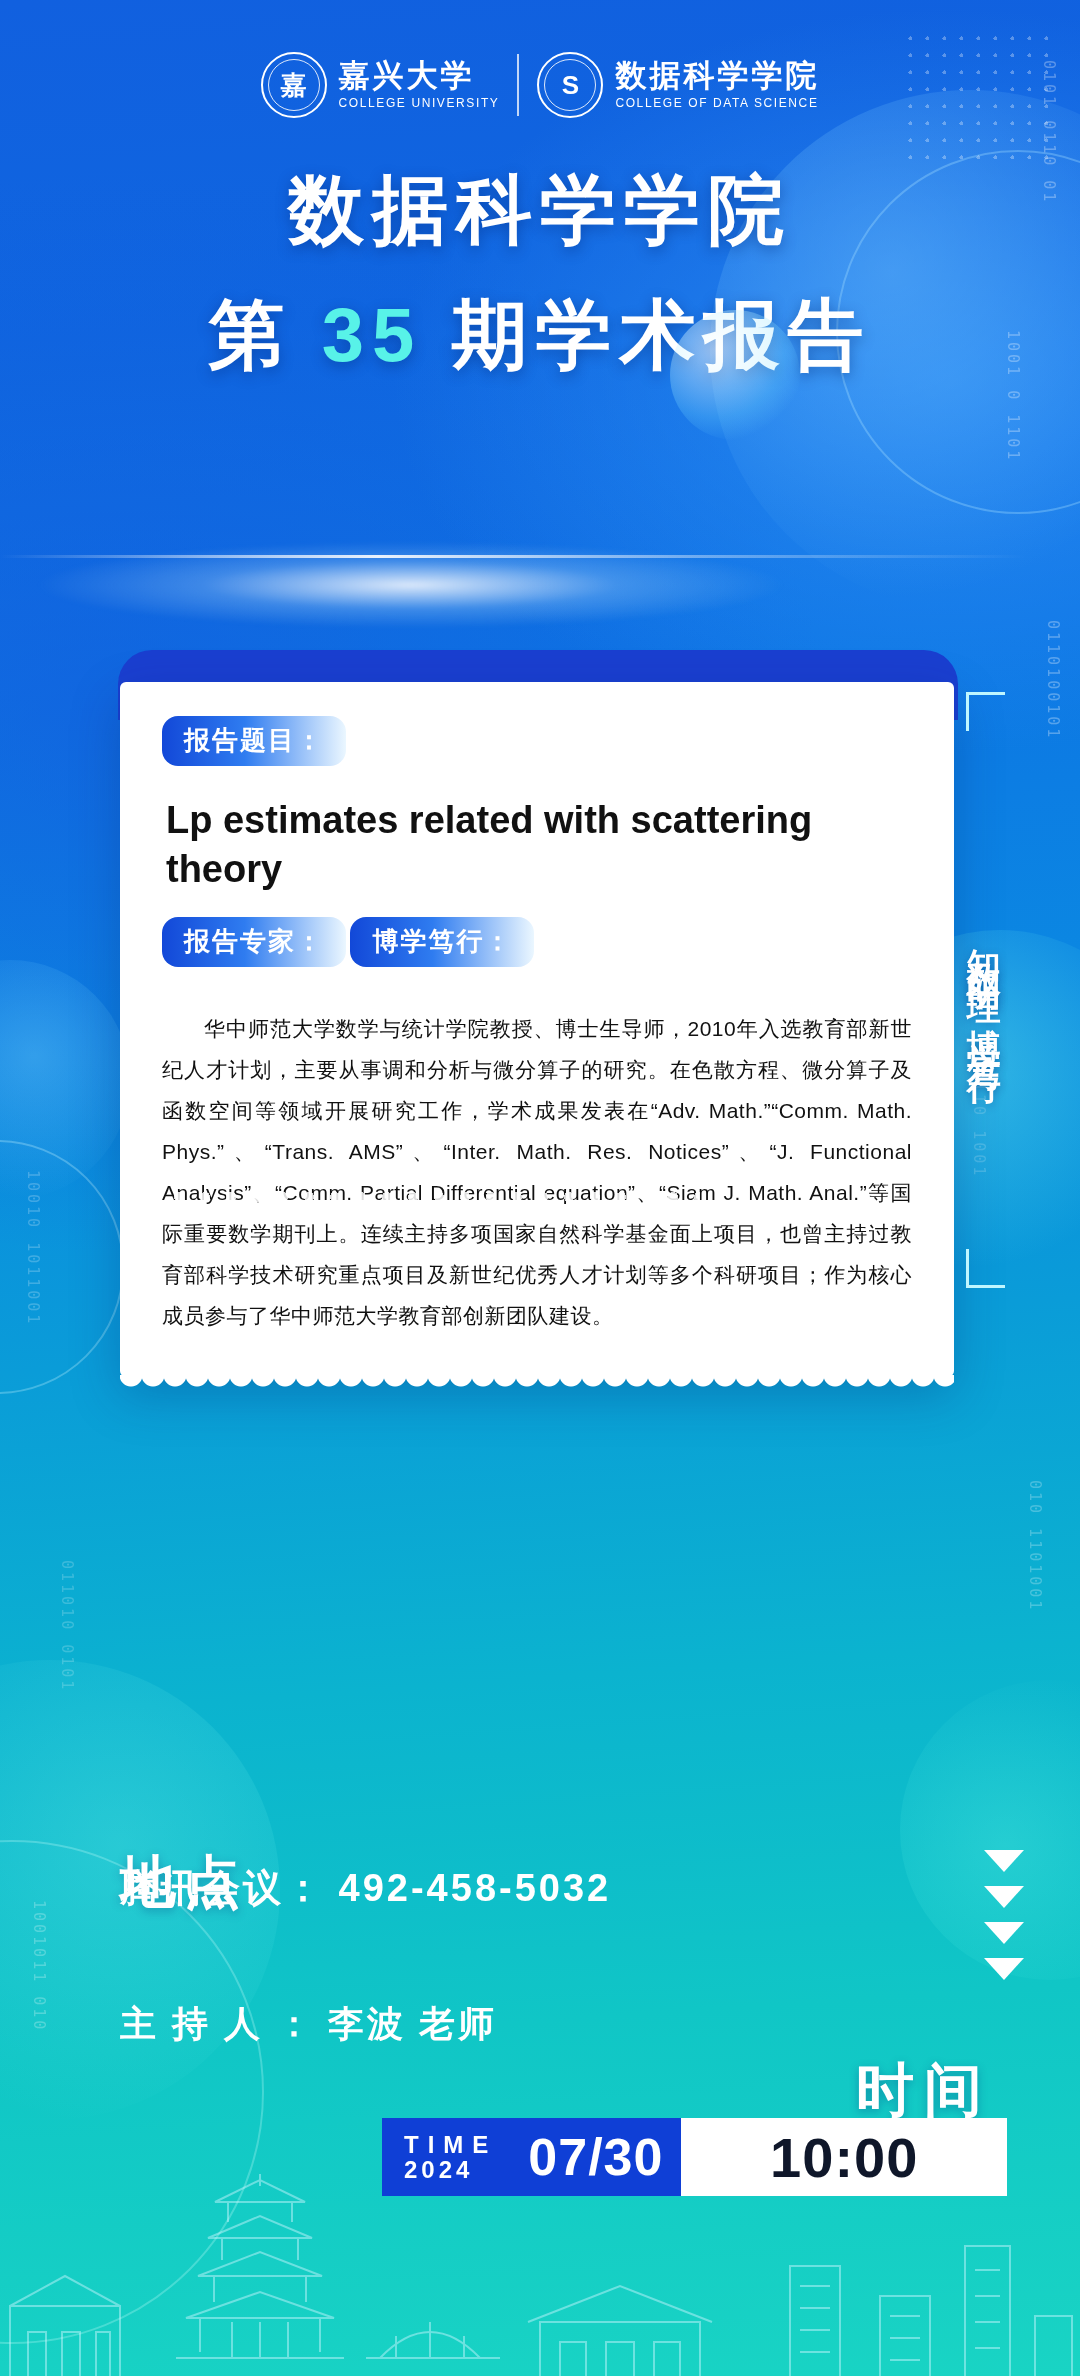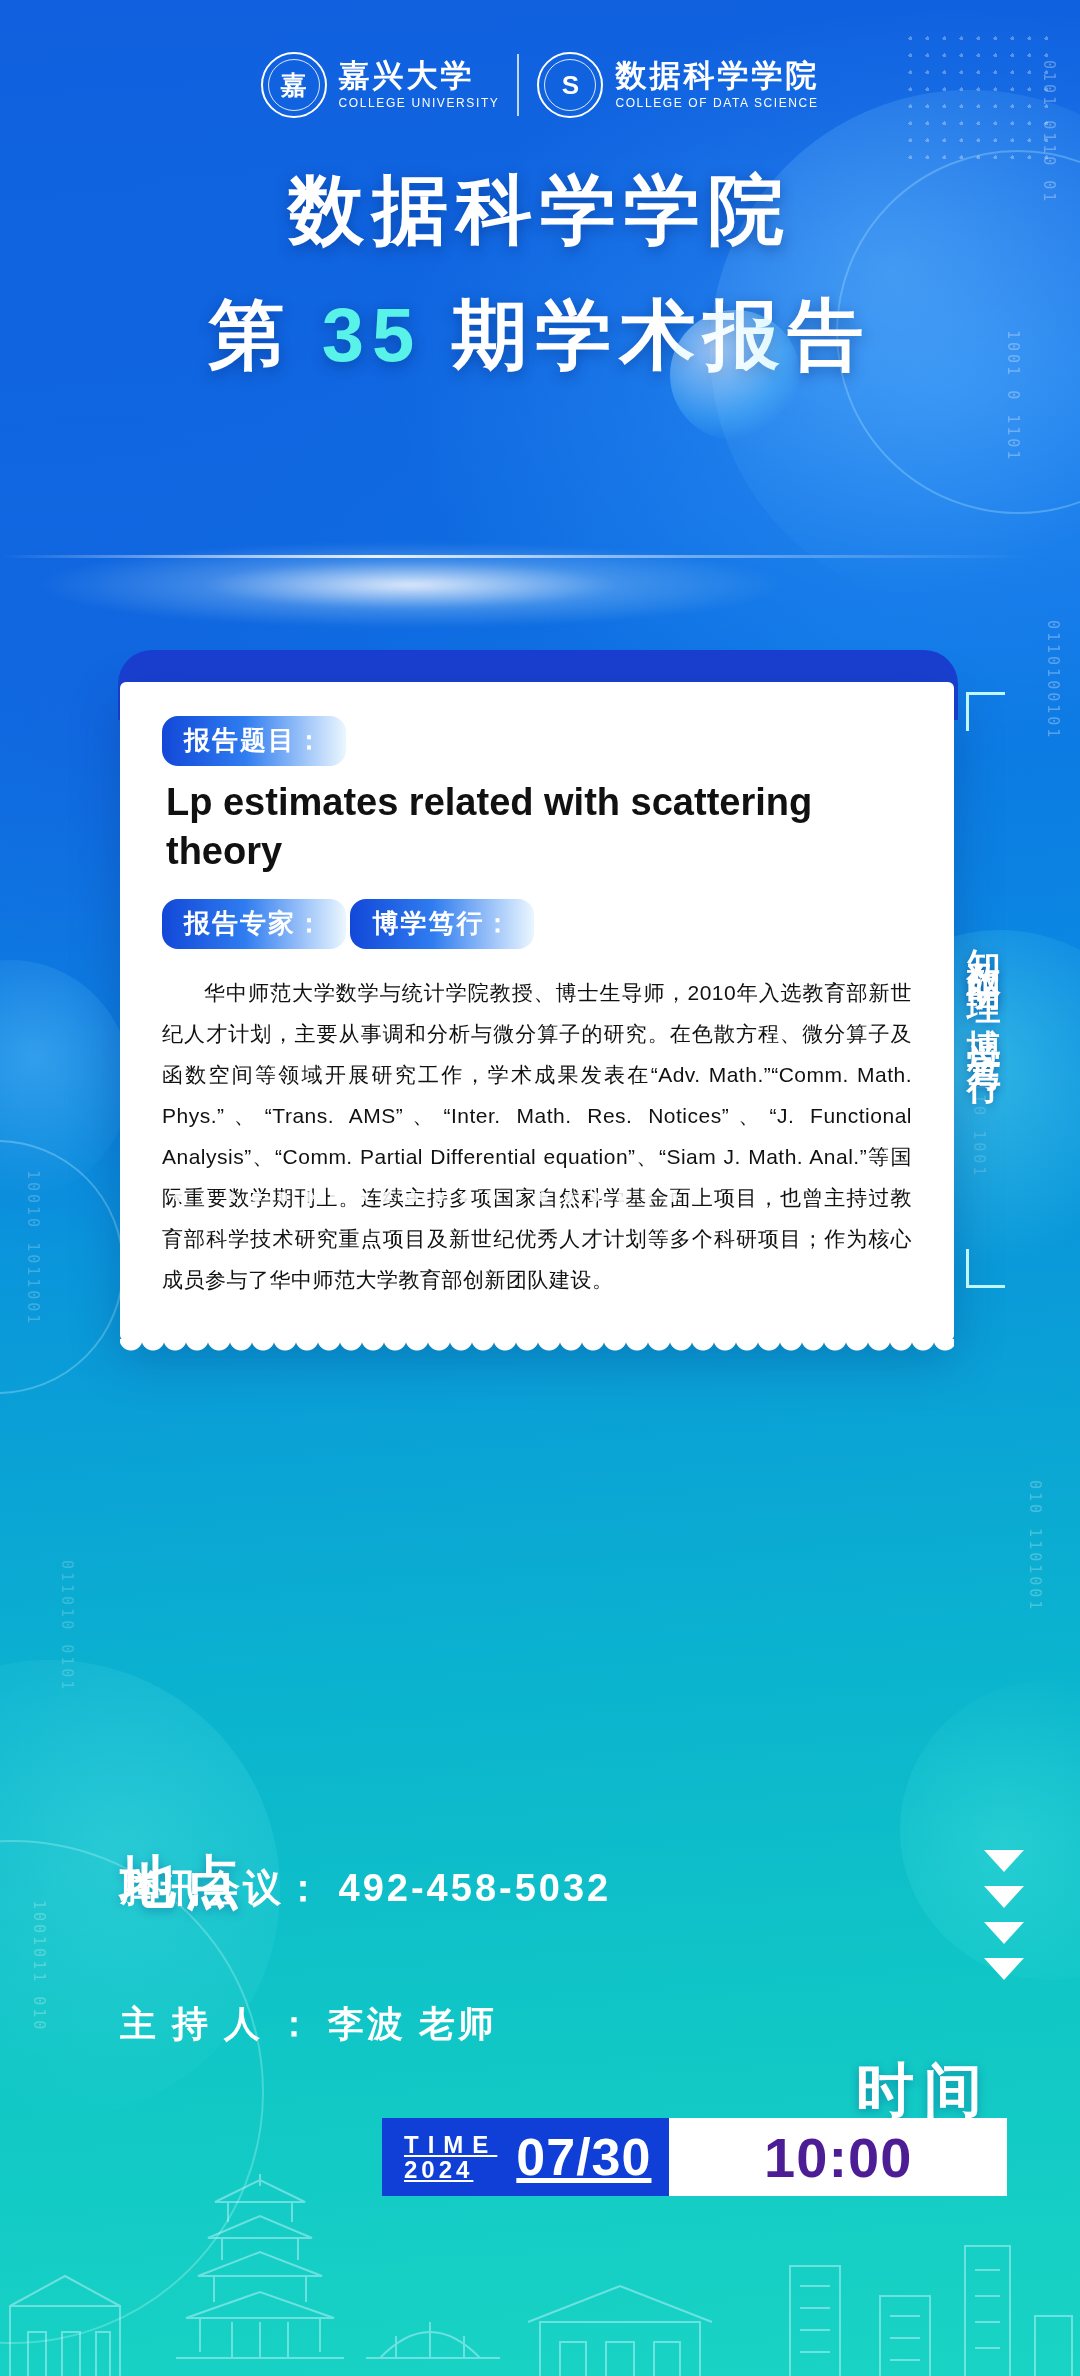--- a/index.html
+++ b/index.html
@@ -109,21 +109,21 @@
   }
   .card:after{
     content:"";position:absolute;left:0;right:0;bottom:-20px;height:22px;
     background-image:radial-gradient(circle at 11px 0, #ffffff 11px, rgba(255,255,255,0) 12px);
     background-size:22px 22px;background-repeat:repeat-x;
   }
   .tag{
     display:inline-block;color:#fff;font-size:26px;font-weight:bold;letter-spacing:2px;
     padding:7px 22px 8px 22px;border-radius:16px;
     background:linear-gradient(90deg,#1248d8 0%,#2f7cf0 45%,rgba(120,200,255,.15) 100%);
-    margin-bottom:6px;
+    margin-bottom:24px;
   }
   .topic{
     color:#111;font-size:38px;font-weight:bold;line-height:1.28;margin:6px 0 24px 4px;
     font-family:"Liberation Sans","DejaVu Sans",sans-serif;
   }
   .expert{color:#111;font-size:30px;font-weight:bold;margin:8px 0 26px 8px;letter-spacing:1px;}
   .bio{
     color:#111;font-size:21px;line-height:1.95;text-align:justify;margin-top:18px;
     text-indent:2em;letter-spacing:.5px;
   }
@@ -154,28 +154,28 @@
   .host{position:absolute;left:120px;top:2000px;color:#fff;font-size:36px;font-weight:bold;letter-spacing:3px;}
   .time-label{
     position:absolute;right:88px;top:2020px;color:#fff;font-size:58px;font-weight:bold;letter-spacing:10px;
     text-shadow:0 3px 10px rgba(0,50,120,.35);
     margin-top:32px;
   }
 
   
   .timebar{position:absolute;left:382px;top:2118px;width:625px;height:78px;display:flex;align-items:stretch;}
   .tb-left{
-    background:#0f3fd6;color:#fff;display:flex;align-items:center;gap:19px;padding:0 18px 0 22px;text-decoration:underline;
+    background:#0f3fd6;color:#fff;display:flex;align-items:center;gap:31px;padding:0 18px 0 22px;
   }
   .tb-word{display:flex;flex-direction:column;justify-content:center;line-height:1.05;}
   .tb-word .t{font-size:24px;letter-spacing:9px;font-weight:bold;}
   .tb-word .y{font-size:24px;letter-spacing:4px;font-weight:bold;}
   .tb-date{font-size:52px;font-weight:bold;letter-spacing:1px;}
   .tb-right{
-    background:#fff;color:#4c1d95;font-size:56px;font-weight:bold;
+    background:#fff;color:#0f172a;font-size:56px;font-weight:bold;
     display:flex;align-items:center;justify-content:center;padding:0 18px;letter-spacing:1px;flex:1;
   }
 
   
   .skyline{position:absolute;left:0;right:0;bottom:0;height:230px;opacity:.55;}
 </style>
 </head>
 <body>
 
 <div class="poster">

